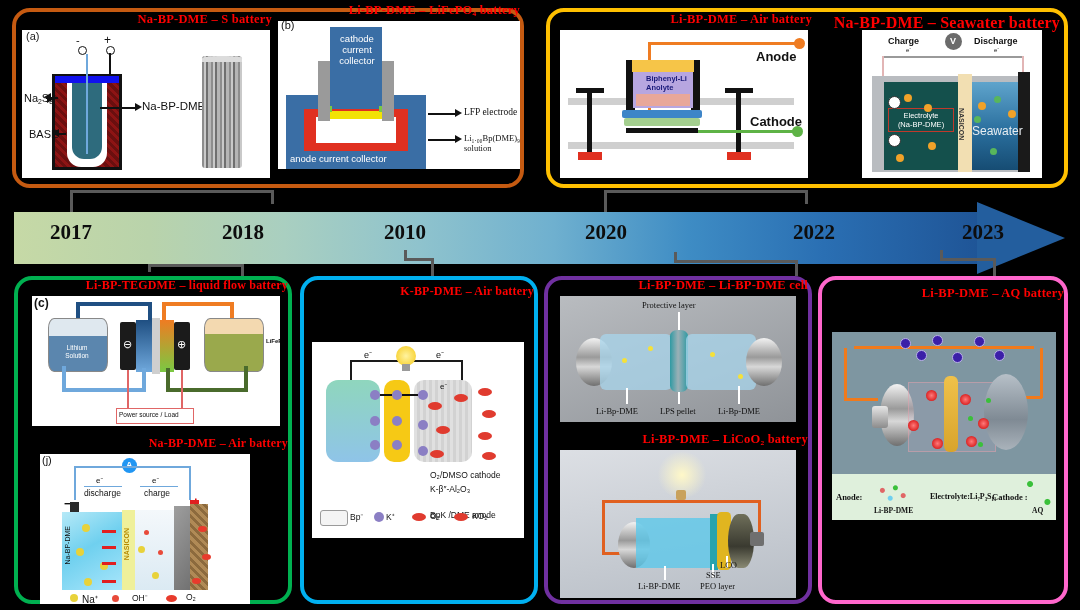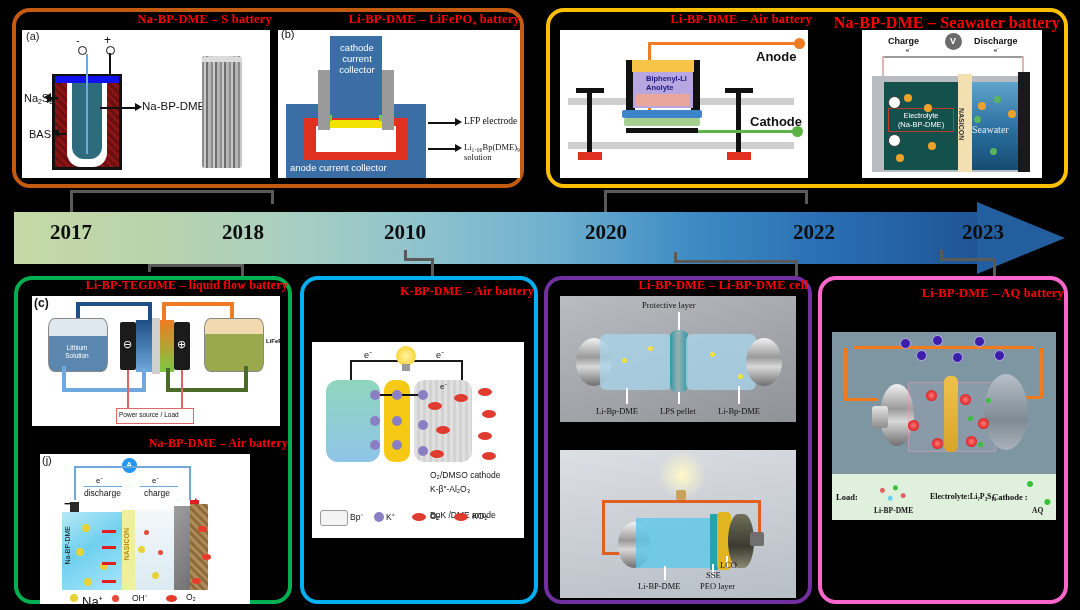--- a/index.html
+++ b/index.html
@@ -126,21 +126,21 @@
 
       <div class="box" style="left:78px;top:77px;width:36px;height:1.6px;background:#111;"></div>
       <div class="box" style="left:113px;top:73px;width:0;height:0;border-left:7px solid #111;border-top:4px solid transparent;border-bottom:4px solid transparent;"></div>
       <span class="lab" style="left:120px;top:70px;font-size:11.5px;">Na-BP-DME</span>
 
       <div class="cyl" style="left:180px;top:26px;width:40px;height:112px;"></div>
       <div class="box" style="left:180px;top:26px;width:40px;height:6px;background:#dcdcdc;border-radius:40% 40% 0 0;"></div>
     </div>
   </div>
 
-  <div style="position:absolute;left:278px;top:12px;width:242px;height:168px;">
+  <div style="position:absolute;left:278px;top:3px;width:242px;height:168px;">
     <div class="ptitle" style="top:0;font-size:12.5px;">Li-BP-DME – LiFePO₄ battery</div>
     <div class="fig" style="left:0;top:18px;width:242px;height:148px;">
       <span class="lab" style="left:3px;top:-2px;font-size:11px;">(b)</span>
 
       <div class="blue" style="left:8px;top:74px;width:140px;height:74px;"></div>
       <div class="grey" style="left:40px;top:40px;width:76px;height:70px;"></div>
       <div class="blue" style="left:52px;top:6px;width:52px;height:104px;"></div>
       <div class="red" style="left:26px;top:88px;width:104px;height:42px;"></div>
       <div class="box" style="left:38px;top:96px;width:80px;height:26px;background:#fff;"></div>
       <div class="yel" style="left:46px;top:90px;width:64px;height:8px;"></div>
@@ -211,21 +211,21 @@
       <div class="box" style="left:20px;top:26px;width:2px;height:22px;background:#e2b5b5;"></div>
       <div class="box" style="left:160px;top:26px;width:2px;height:22px;background:#e2b5b5;"></div>
 
       <div class="box" style="left:10px;top:46px;width:158px;height:96px;background:#b9bcc0;"></div>
       <div class="sw-dark" style="left:22px;top:52px;width:74px;height:88px;"></div>
       <div class="sw-grad" style="left:108px;top:52px;width:50px;height:88px;"></div>
       <div class="nas" style="left:96px;top:44px;width:14px;height:98px;"></div>
       <div class="box" style="left:156px;top:42px;width:12px;height:100px;background:#1a1a1a;"></div>
       <span class="lab" style="left:26px;top:78px;width:64px;font-size:7.5px;color:#fff;text-align:center;line-height:9px;border:1px solid #c0392b;padding:2px 0;font-family:'Liberation Sans',sans-serif;">Electrolyte<br>(Na-BP-DME)</span>
       <span class="lab" style="left:96px;top:78px;font-size:7px;color:#333;writing-mode:vertical-rl;font-weight:bold;font-family:'Liberation Sans',sans-serif;">NASICON</span>
-      <span class="lab" style="left:110px;top:94px;font-size:10px;color:#e8eef2;font-family:Liberation Serif, serif;">Seawater</span>
+      <span class="lab" style="left:110px;top:94px;font-size:12px;color:#e8eef2;font-family:Liberation Sans, sans-serif;">Seawater</span>
       <div class="box" style="left:42px;top:64px;width:8px;height:8px;border-radius:50%;background:#f0a229;"></div>
       <div class="box" style="left:62px;top:74px;width:8px;height:8px;border-radius:50%;background:#f0a229;"></div>
       <div class="box" style="left:66px;top:112px;width:8px;height:8px;border-radius:50%;background:#f0a229;"></div>
       <div class="box" style="left:34px;top:124px;width:8px;height:8px;border-radius:50%;background:#f0a229;"></div>
       <div class="box" style="left:116px;top:72px;width:8px;height:8px;border-radius:50%;background:#f0a229;"></div>
       <div class="box" style="left:146px;top:80px;width:8px;height:8px;border-radius:50%;background:#f0a229;"></div>
       <div class="box" style="left:132px;top:66px;width:7px;height:7px;border-radius:50%;background:#58b65c;"></div>
       <div class="box" style="left:112px;top:86px;width:7px;height:7px;border-radius:50%;background:#58b65c;"></div>
       <div class="box" style="left:128px;top:118px;width:7px;height:7px;border-radius:50%;background:#58b65c;"></div>
       <div class="box" style="left:26px;top:66px;width:11px;height:11px;border-radius:50%;background:#fff;border:1.5px solid #333;"></div>
@@ -345,21 +345,21 @@
       <div class="box" style="left:62px;top:126px;width:14px;height:3px;background:#e02020;"></div>
       <div class="box" style="left:104px;top:76px;width:5px;height:5px;border-radius:50%;background:#e84a3a;"></div>
       <div class="box" style="left:118px;top:96px;width:5px;height:5px;border-radius:50%;background:#e84a3a;"></div>
       <div class="box" style="left:98px;top:92px;width:7px;height:7px;border-radius:50%;background:#e8d23a;"></div>
       <div class="box" style="left:112px;top:118px;width:7px;height:7px;border-radius:50%;background:#e8d23a;"></div>
       <div class="box" style="left:158px;top:72px;width:9px;height:6px;border-radius:50%;background:#e83b2c;"></div>
       <div class="box" style="left:162px;top:100px;width:9px;height:6px;border-radius:50%;background:#e83b2c;"></div>
       <div class="box" style="left:152px;top:124px;width:9px;height:6px;border-radius:50%;background:#e83b2c;"></div>
 
       <div class="box" style="left:30px;top:140px;width:8px;height:8px;border-radius:50%;background:#e8d23a;"></div>
-      <span class="lab" style="left:42px;top:138px;font-size:13px;font-family:'Liberation Sans',sans-serif;">Na⁺</span>
+      <span class="lab" style="left:42px;top:138px;font-size:10px;font-family:'Liberation Sans',sans-serif;">Na⁺</span>
       <div class="box" style="left:72px;top:141px;width:7px;height:7px;border-radius:50%;background:#e84a3a;"></div>
       <span class="lab" style="left:92px;top:138px;font-size:8.5px;font-family:'Liberation Sans',sans-serif;">OH⁻</span>
       <div class="box" style="left:126px;top:141px;width:11px;height:7px;border-radius:50%;background:#e83b2c;"></div>
       <span class="lab" style="left:146px;top:138px;font-size:8.5px;font-family:'Liberation Sans',sans-serif;">O₂</span>
     </div>
   </div>
 
   <div class="panel" style="left:300px;top:276px;width:238px;height:328px;border:4px solid #00b0f0;"></div>
 
   <div style="position:absolute;left:304px;top:280px;width:230px;height:320px;">
@@ -434,20 +434,21 @@
       <div class="box" style="left:66px;top:92px;width:2px;height:16px;background:#fff;"></div>
       <div class="box" style="left:118px;top:96px;width:2px;height:12px;background:#fff;"></div>
       <div class="box" style="left:178px;top:90px;width:2px;height:18px;background:#fff;"></div>
       <span class="lab" style="left:36px;top:110px;font-size:8.5px;font-family:'Liberation Serif',serif;">Li-Bp-DME</span>
       <span class="lab" style="left:100px;top:110px;font-size:8.5px;font-family:'Liberation Serif',serif;">LPS pellet</span>
       <span class="lab" style="left:158px;top:110px;font-size:8.5px;font-family:'Liberation Serif',serif;">Li-Bp-DME</span>
     </div>
   </div>
 
   <div style="position:absolute;left:548px;top:432px;width:260px;height:172px;">
+    <div class="ptitle" style="top:0;font-size:12.5px;">Li-BP-DME – LiCoO₂ battery</div>
     <div style="position:absolute;left:12px;top:18px;width:236px;height:148px;
                 background:linear-gradient(170deg,#dcdfe4,#b8bec6);overflow:hidden;">
       <div class="box" style="left:96px;top:2px;width:52px;height:46px;border-radius:50%;
                   background:radial-gradient(circle,#fff8c8,rgba(255,248,200,0) 70%);"></div>
       <div class="box" style="left:116px;top:40px;width:10px;height:10px;background:#c9a25c;border-radius:2px;"></div>
       <div class="box" style="left:42px;top:50px;width:158px;height:2.5px;background:#e06020;"></div>
       <div class="box" style="left:42px;top:50px;width:2.5px;height:54px;background:#e06020;"></div>
       <div class="box" style="left:198px;top:50px;width:2.5px;height:44px;background:#e06020;"></div>
       <div class="box" style="left:42px;top:102px;width:32px;height:2.5px;background:#e06020;"></div>
       <div class="box" style="left:170px;top:92px;width:30px;height:2.5px;background:#e06020;"></div>
@@ -495,21 +496,21 @@
       <div class="box" style="left:128px;top:62px;width:11px;height:11px;border-radius:50%;background:radial-gradient(circle,#ff7a7a,#c00);"></div>
       <div class="box" style="left:76px;top:88px;width:11px;height:11px;border-radius:50%;background:radial-gradient(circle,#ff7a7a,#c00);"></div>
       <div class="box" style="left:100px;top:106px;width:11px;height:11px;border-radius:50%;background:radial-gradient(circle,#ff7a7a,#c00);"></div>
       <div class="box" style="left:134px;top:104px;width:11px;height:11px;border-radius:50%;background:radial-gradient(circle,#ff7a7a,#c00);"></div>
       <div class="box" style="left:146px;top:86px;width:11px;height:11px;border-radius:50%;background:radial-gradient(circle,#ff7a7a,#c00);"></div>
       <div class="box" style="left:136px;top:84px;width:5px;height:5px;border-radius:50%;background:#3ac03a;"></div>
       <div class="box" style="left:154px;top:66px;width:5px;height:5px;border-radius:50%;background:#3ac03a;"></div>
       <div class="box" style="left:146px;top:110px;width:5px;height:5px;border-radius:50%;background:#3ac03a;"></div>
 
       <div class="aqleg" style="left:0;top:142px;width:224px;height:46px;"></div>
-      <span class="lab" style="left:4px;top:160px;font-size:8.5px;font-family:'Liberation Serif',serif;font-weight:bold;">Load:</span>
+      <span class="lab" style="left:4px;top:160px;font-size:8.5px;font-family:'Liberation Serif',serif;font-weight:bold;">Anode:</span>
       <div class="box" style="left:40px;top:148px;width:52px;height:26px;
              background:radial-gradient(circle at 20% 40%,#e06666 2px,transparent 3px),
                         radial-gradient(circle at 45% 30%,#3ac03a 2px,transparent 3px),
                         radial-gradient(circle at 60% 60%,#e06666 2px,transparent 3px),
                         radial-gradient(circle at 35% 70%,#6fd0ef 2px,transparent 3px);"></div>
       <span class="lab" style="left:42px;top:174px;font-size:7.5px;font-weight:bold;font-family:'Liberation Serif',serif;">Li-BP-DME</span>
       <span class="lab" style="left:98px;top:160px;font-size:8px;font-family:'Liberation Serif',serif;font-weight:bold;">Electrolyte:Li₇P₃S₁₁</span>
       <span class="lab" style="left:160px;top:160px;font-size:8.5px;font-family:'Liberation Serif',serif;font-weight:bold;">Cathode :</span>
       <div class="box" style="left:192px;top:146px;width:28px;height:28px;
              background:radial-gradient(circle at 18% 18%,#3ac03a 2.5px,transparent 3.5px),

